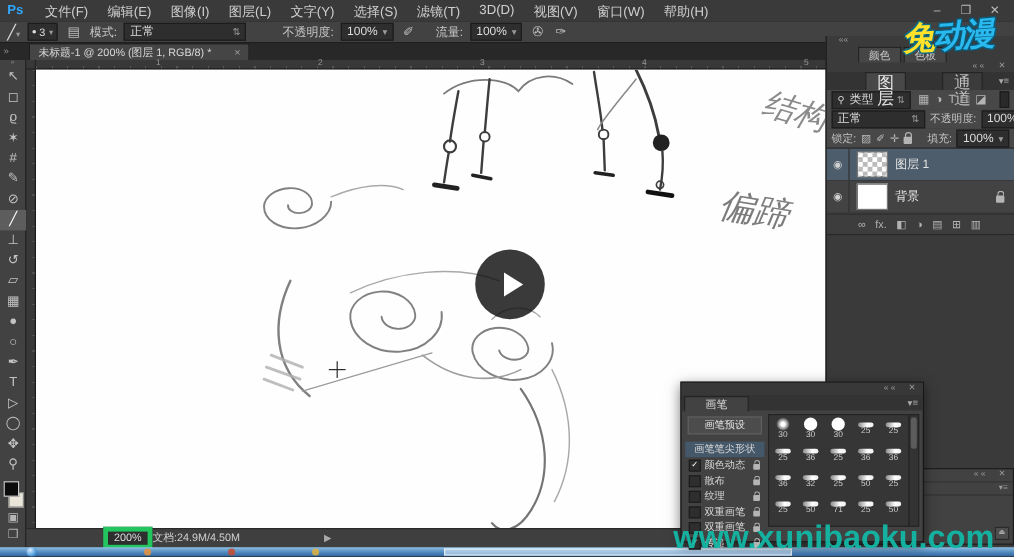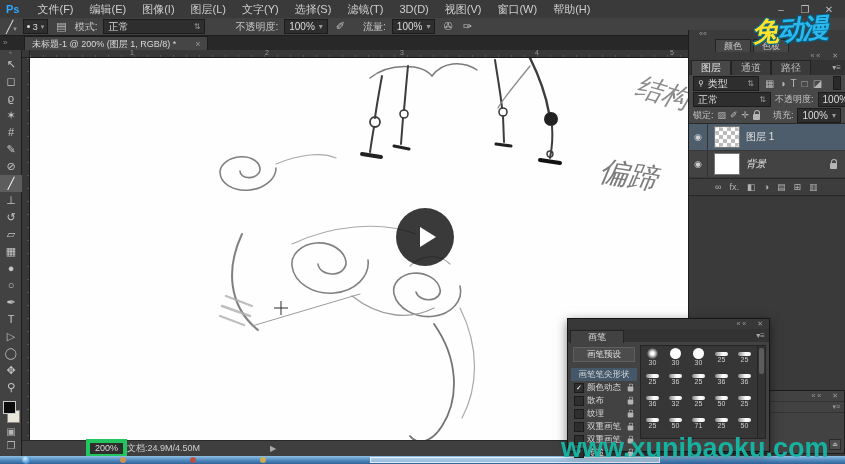--- a/index.html
+++ b/index.html
@@ -54,21 +54,21 @@
   .play{position:absolute;left:374px;top:158px;width:58px;height:58px;border-radius:50%;
         background:rgba(15,15,15,0.82);z-index:4;display:flex;align-items:center;justify-content:center;}
   .play .tri{width:0;height:0;border-left:16px solid #fff;border-top:10px solid transparent;border-bottom:10px solid transparent;margin-left:5px;}
   
   .rightdock{position:absolute;left:688px;top:30px;width:157px;height:426px;background:#3b3b3b;border-left:1px solid #1c1c1c;box-sizing:border-box;}
   .dock-head{height:8px;color:#999;font-size:7px;line-height:7px;padding-left:10px;}
   .color-tabs{height:14px;display:flex;gap:2px;padding-left:26px;align-items:flex-end;}
   .ctab{background:#464646;border:1px solid #242424;border-bottom:none;padding:0 8px;height:12px;line-height:12px;font-size:9px;color:#c9c9c9;}
   .group-head{height:8px;text-align:right;color:#999;font-size:7px;line-height:7px;padding-right:5px;letter-spacing:2px;}
   .lay-tabs{height:15px;display:flex;align-items:flex-end;background:#333;padding-left:2px;position:relative;}
-  .ltab{padding:0 9px;height:14px;line-height:14px;font-size:10px;color:#bdbdbd;background:#3b3b3b;border:1px solid #242424;border-bottom:none;}
+  .ltab{padding:0 9px;height:14px;line-height:14px;font-size:14px;color:#bdbdbd;background:#3b3b3b;border:1px solid #242424;border-bottom:none;margin-left:30px;}
   .ltab.active{background:#484848;color:#e6e6e6;}
   .pmenu{position:absolute;right:4px;top:3px;color:#aaa;font-size:8px;}
   .lrow{display:flex;align-items:center;gap:4px;padding:0 4px;height:16px;background:#484848;}
   .lrow .dd{flex:0 0 auto;}
   .lp-label{font-size:9px;color:#c2c2c2;white-space:nowrap;}
   .fil-icons{display:flex;gap:5px;color:#b5b5b5;font-size:10px;margin-left:2px;}
   .fil-toggle{margin-left:auto;width:6px;height:12px;background:#2a2a2a;border:1px solid #1c1c1c;}
   .lockrow-icons{display:flex;gap:4px;align-items:center;color:#b5b5b5;font-size:9px;}
   .lock-ico{position:relative;width:7px;height:6px;background:#b5b5b5;border-radius:1px;display:inline-block;margin-top:3px;}
   .lock-ico::before{content:"";position:absolute;top:-4px;left:1px;width:4px;height:4px;
@@ -357,21 +357,21 @@
       </div>
       <div class="layers-list">
         <div class="layer-row sel">
           <span class="eye-box">◉</span>
           <div class="thumb checker"></div>
           <span class="lname">图层 1</span>
         </div>
         <div class="layer-row">
           <span class="eye-box">◉</span>
           <div class="thumb"></div>
-          <span class="lname" style="font-style:italic;">背景</span>
+          <span class="lname" style="">背景</span>
           <span class="lock-ico lr-lock"></span>
         </div>
       </div>
       <div class="lp-footer" id="layer-footer">
           <span>∞</span>
           <span>fx.</span>
           <span>◧</span>
           <span>◑</span>
           <span>▤</span>
           <span>⊞</span>

